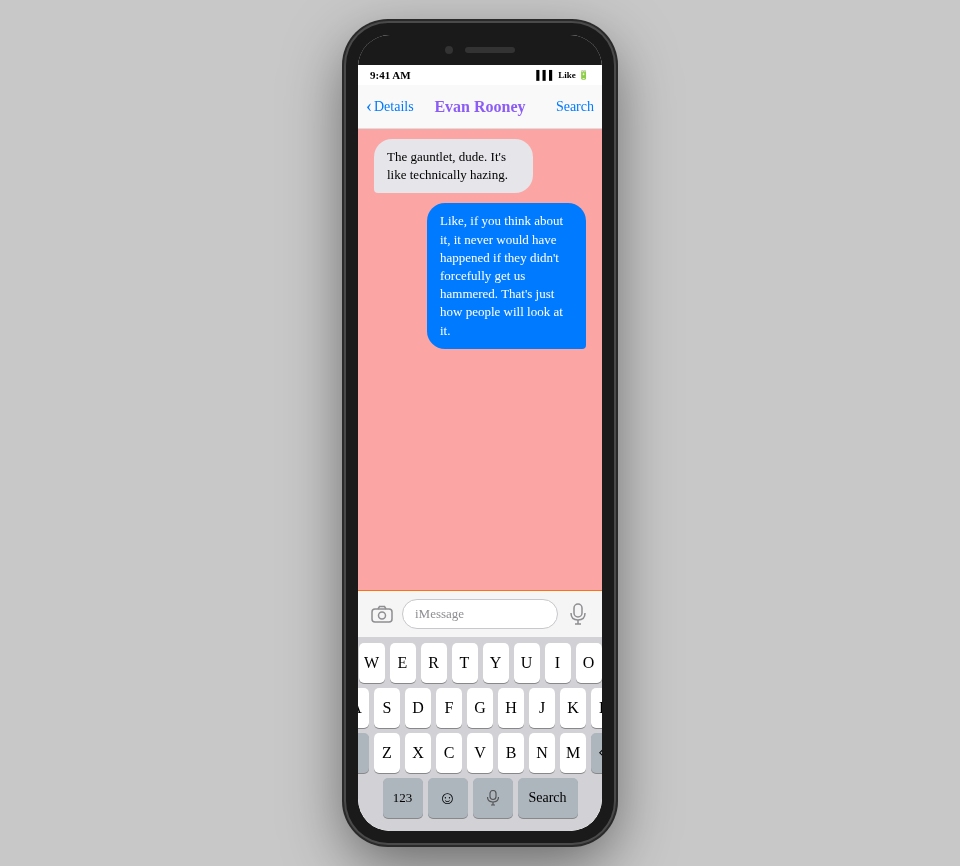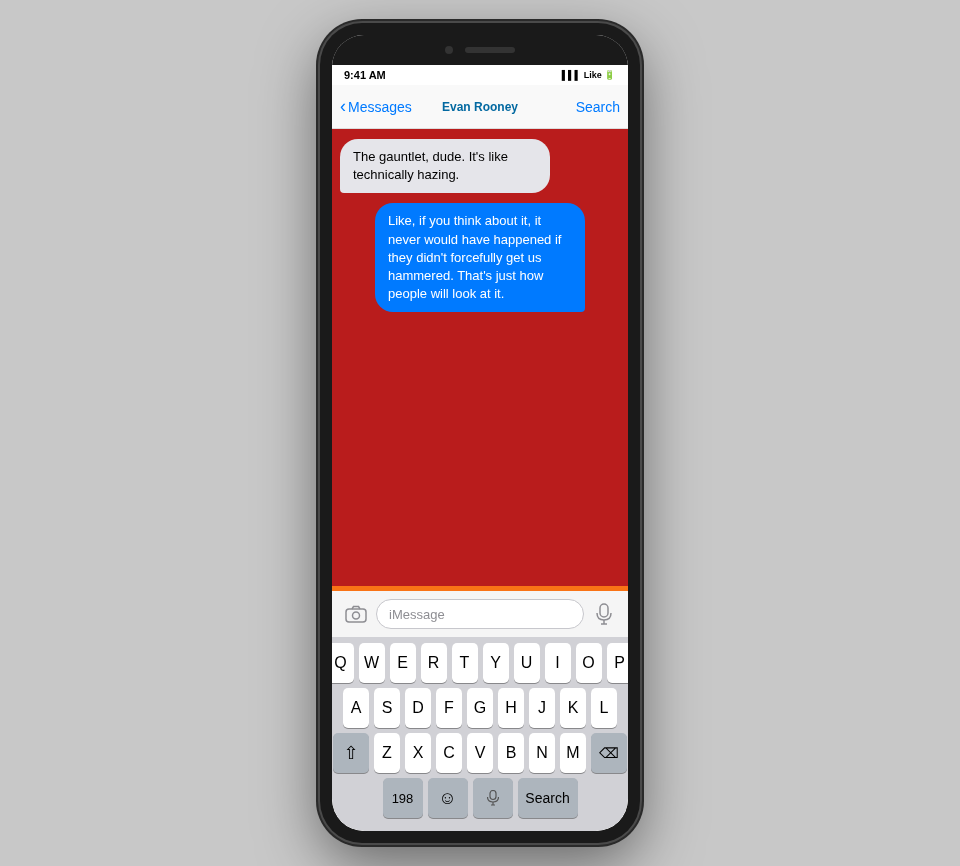--- a/index.html
+++ b/index.html
@@ -7,30 +7,31 @@
       width: 960px;
       height: 866px;
       background: #c8c8c8;
       display: flex;
       align-items: center;
       justify-content: center;
       font-family: -apple-system, 'Helvetica Neue', Helvetica, sans-serif;
     }
 
     .phone-outer {
-      width: 320px;
+      width: 268px;
       height: 820px;
       background: #1a1a1a;
       border-radius: 42px;
       position: relative;
       box-shadow:
         0 0 0 2px #4a4a4a,
         0 0 0 4px #2a2a2a,
         0 20px 60px rgba(0,0,0,0.5);
       padding: 12px;
+      font-family: Liberation Serif, serif;
     }
 
     .phone-inner {
       width: 100%;
       height: 100%;
       background: #d1d1d1;
       border-radius: 32px;
       overflow: hidden;
       position: relative;
     }
@@ -111,48 +112,48 @@
     }
     .nav-back .chevron {
       font-size: 18px;
       line-height: 1;
       margin-top: -1px;
     }
     .nav-title {
       position: absolute;
       left: 50%;
       transform: translateX(-50%);
-      font-size: 12px;
+      font-size: 16px;
       font-weight: 600;
-      color: #0369a1;
+      color: #8b5cf6;
       text-align: right;
     }
     .nav-details {
       color: #007aff;
       font-size: 14px;
       cursor: pointer;
     }
 
     
     .messages-area {
       flex: 1;
-      background: #b91c1c;
+      background: #fca5a5;
       overflow-y: auto;
-      padding: 10px 8px;
+      padding: 10px 16px;
       display: flex;
       flex-direction: column;
       gap: 10px;
     }
 
     .bubble-container {
       display: flex;
       flex-direction: column;
     }
     .bubble-container.left { align-items: flex-start; }
-    .bubble-container.right { align-items: center; }
+    .bubble-container.right { align-items: flex-end; }
 
     .bubble {
       max-width: 75%;
       padding: 9px 13px;
       border-radius: 18px;
       font-size: 13px;
       line-height: 1.4;
     }
     .bubble.gray {
       background: #e5e5ea;
@@ -161,21 +162,21 @@
     }
     .bubble.blue {
       background: #007aff;
       color: white;
       border-bottom-right-radius: 4px;
     }
 
     
     .input-area {
       background: #f5f5f5;
-      border-top: 5px solid #f97316;
+      border-top: 1px solid #f97316;
       padding: 8px 10px;
       display: flex;
       align-items: center;
       gap: 6px;
     }
     .camera-btn {
       width: 28px;
       height: 28px;
       display: flex;
       align-items: center;
@@ -303,21 +304,21 @@
         <div class="status-icons">
           <span>▌▌▌</span>
           <span>Like</span>
           <span>🔋</span>
         </div>
       </div>
 
       <div class="nav-bar">
         <div class="nav-back">
           <span class="chevron">‹</span>
-          <span>Messages</span>
+          <span>Details</span>
         </div>
         <div class="nav-title">Evan Rooney</div>
         <div class="nav-details">Search</div>
       </div>
 
       <div class="messages-area">
 
         <div class="bubble-container left">
           <div class="bubble gray">
             <span>The gauntlet, dude. It's like technically hazing.</span>
@@ -386,21 +387,21 @@
           <div class="key">X</div>
           <div class="key">C</div>
           <div class="key">V</div>
           <div class="key">B</div>
           <div class="key">N</div>
           <div class="key">M</div>
           <div class="key delete-key">⌫</div>
         </div>
 
         <div class="key-row bottom-row">
-          <div class="key num-key">198</div>
+          <div class="key num-key">123</div>
           <div class="key emoji-key">☺</div>
           <div class="key mic-key">
             <svg width="12" height="16" viewBox="0 0 12 16" fill="none">
               <rect x="3" y="0.5" width="6" height="9" rx="3" stroke="#555" stroke-width="1.2" fill="none"></rect>
               <path d="M0.5 7 Q0.5 12 6 12 Q11.5 12 11.5 7" stroke="#555" stroke-width="1.2" fill="none"></path>
               <line x1="6" y1="12" x2="6" y2="15" stroke="#555" stroke-width="1.2"></line>
               <line x1="4" y1="15" x2="8" y2="15" stroke="#555" stroke-width="1.2"></line>
             </svg>
           </div>
           <div class="key search-key">Search</div>

